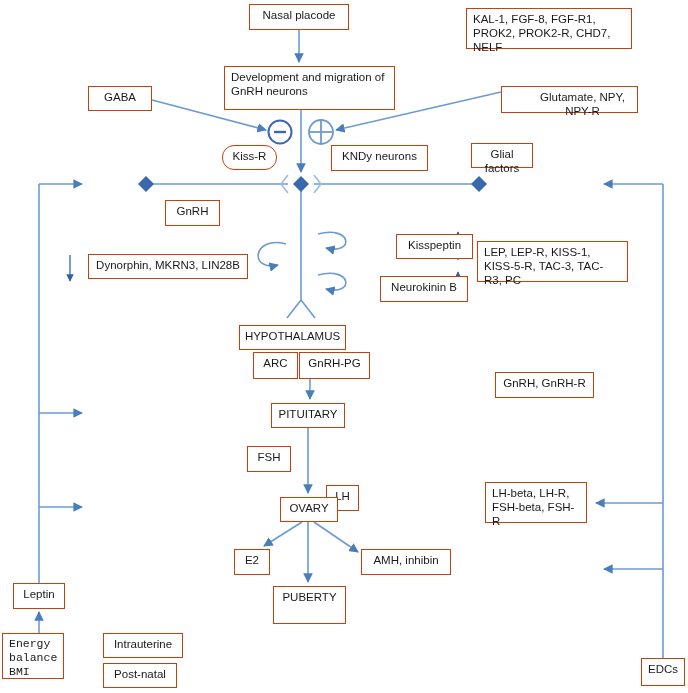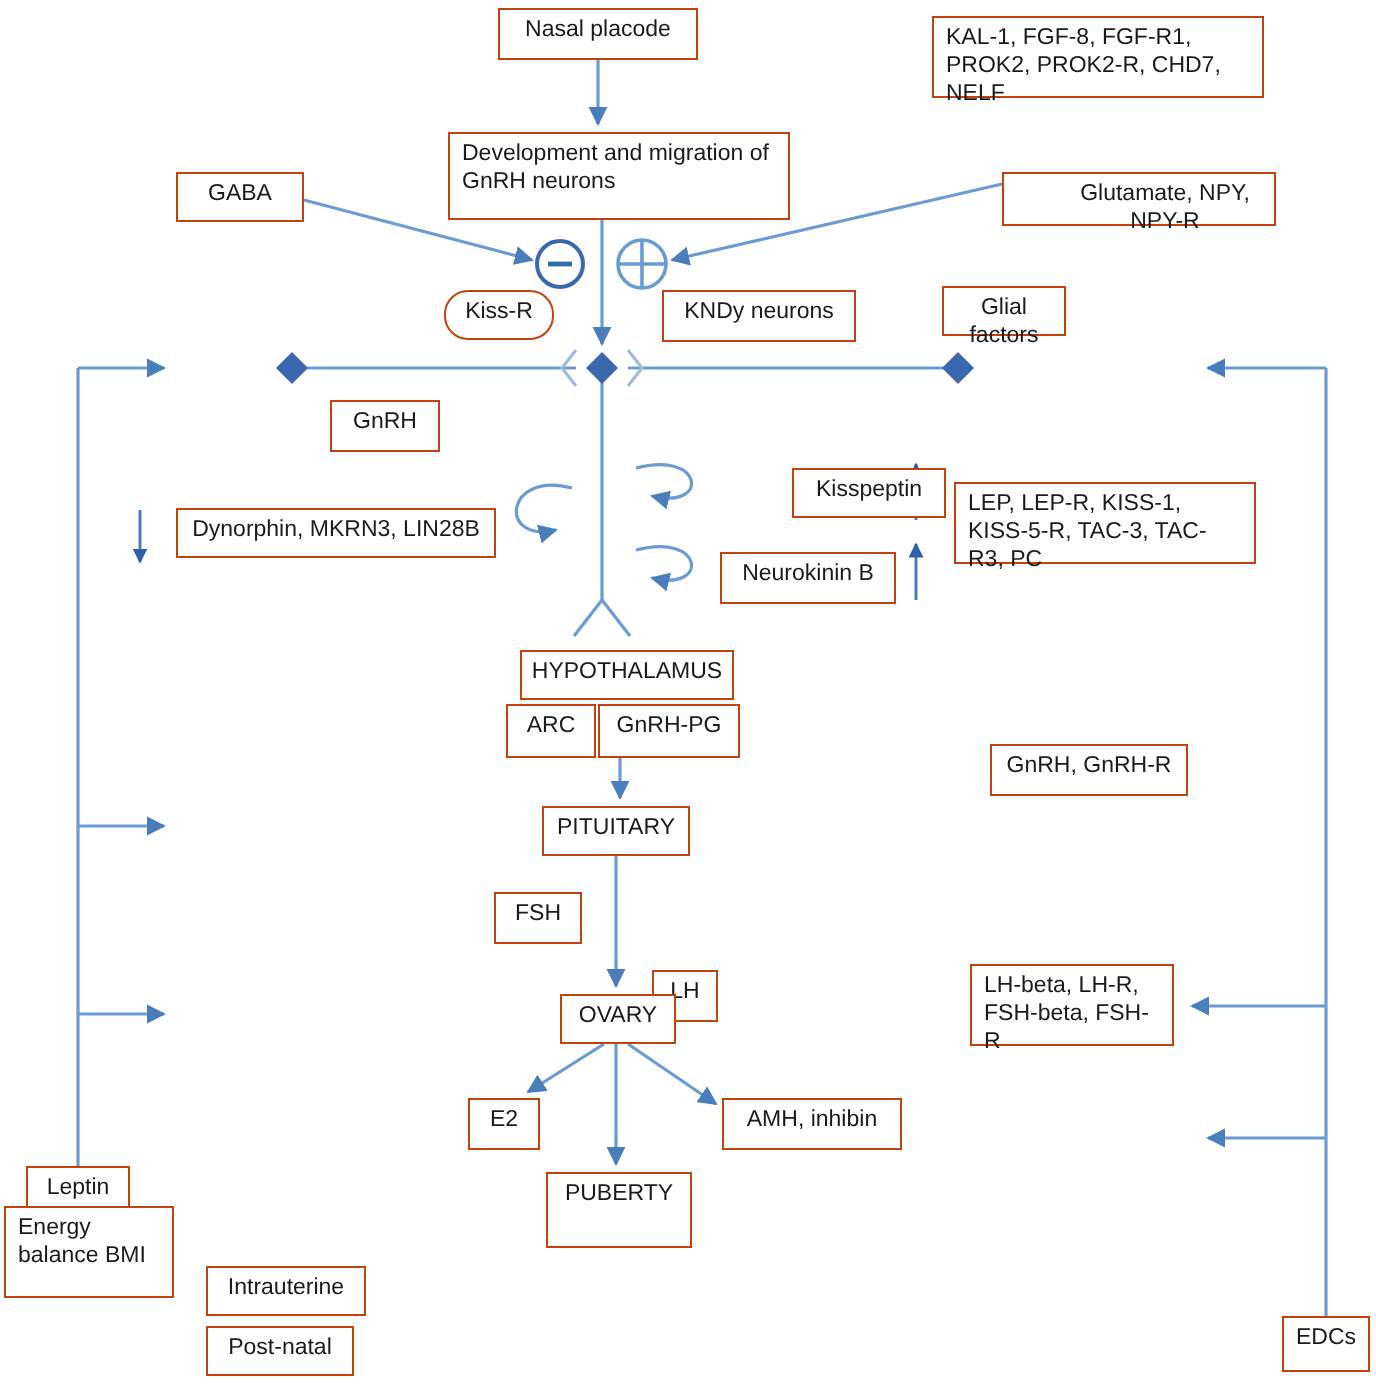--- a/index.html
+++ b/index.html
@@ -133,24 +133,24 @@
       </div>
       <div class="node" style="left: 360px; top: 234px; width: 77px; height: 25px; margin-left: 36px;">
         <span>Kisspeptin</span>
       </div>
       <div class="node left" style="left: 477px; top: 241px; width: 151px; height: 41px;">
         <span>LEP, LEP-R, KISS-1, KISS-5-R, TAC-3, TAC-R3, PC</span>
       </div>
       <div class="node" style="left: 88px; top: 254px; width: 160px; height: 25px;">
         <span>Dynorphin, MKRN3, LIN28B</span>
       </div>
-      <div class="node" style="left: 360px; top: 276px; width: 88px; height: 26px;">
+      <div class="node" style="left: 380px; top: 276px; width: 88px; height: 26px;">
         <span>Neurokinin B</span>
       </div>
-      <div class="node" style="left: 260px; top: 325px; width: 107px; height: 25px;">
+      <div class="node" style="left: 239px; top: 325px; width: 107px; height: 25px;">
         <span>HYPOTHALAMUS</span>
       </div>
       <div class="node" style="left: 253px; top: 352px; width: 45px; height: 27px;">
         <span>ARC</span>
       </div>
       <div class="node" style="left: 299px; top: 352px; width: 71px; height: 27px;">
         <span>GnRH-PG</span>
       </div>
       <div class="node" style="left: 495px; top: 372px; width: 99px; height: 26px;">
         <span>GnRH, GnRH-R</span>
@@ -175,21 +175,21 @@
       </div>
       <div class="node" style="left: 361px; top: 549px; width: 90px; height: 26px;">
         <span>AMH, inhibin</span>
       </div>
       <div class="node" style="left: 273px; top: 586px; width: 73px; height: 38px;">
         <span>PUBERTY</span>
       </div>
       <div class="node" style="left: 13px; top: 583px; width: 52px; height: 26px;">
         <span>Leptin</span>
       </div>
-      <div class="node left" style="left: 2px; top: 603px; width: 85px; height: 46px;">
+      <div class="node left" style="left: 2px; top: 633px; width: 62px; height: 46px; font-family: Liberation Mono, monospace;">
         <span>Energy balance BMI</span>
       </div>
       <div class="node" style="left: 103px; top: 633px; width: 80px; height: 25px;">
         <span>Intrauterine</span>
       </div>
       <div class="node" style="left: 103px; top: 663px; width: 74px; height: 25px;">
         <span>Post-natal</span>
       </div>
       <div class="node" style="left: 641px; top: 658px; width: 44px; height: 28px;">
         <span>EDCs</span>

